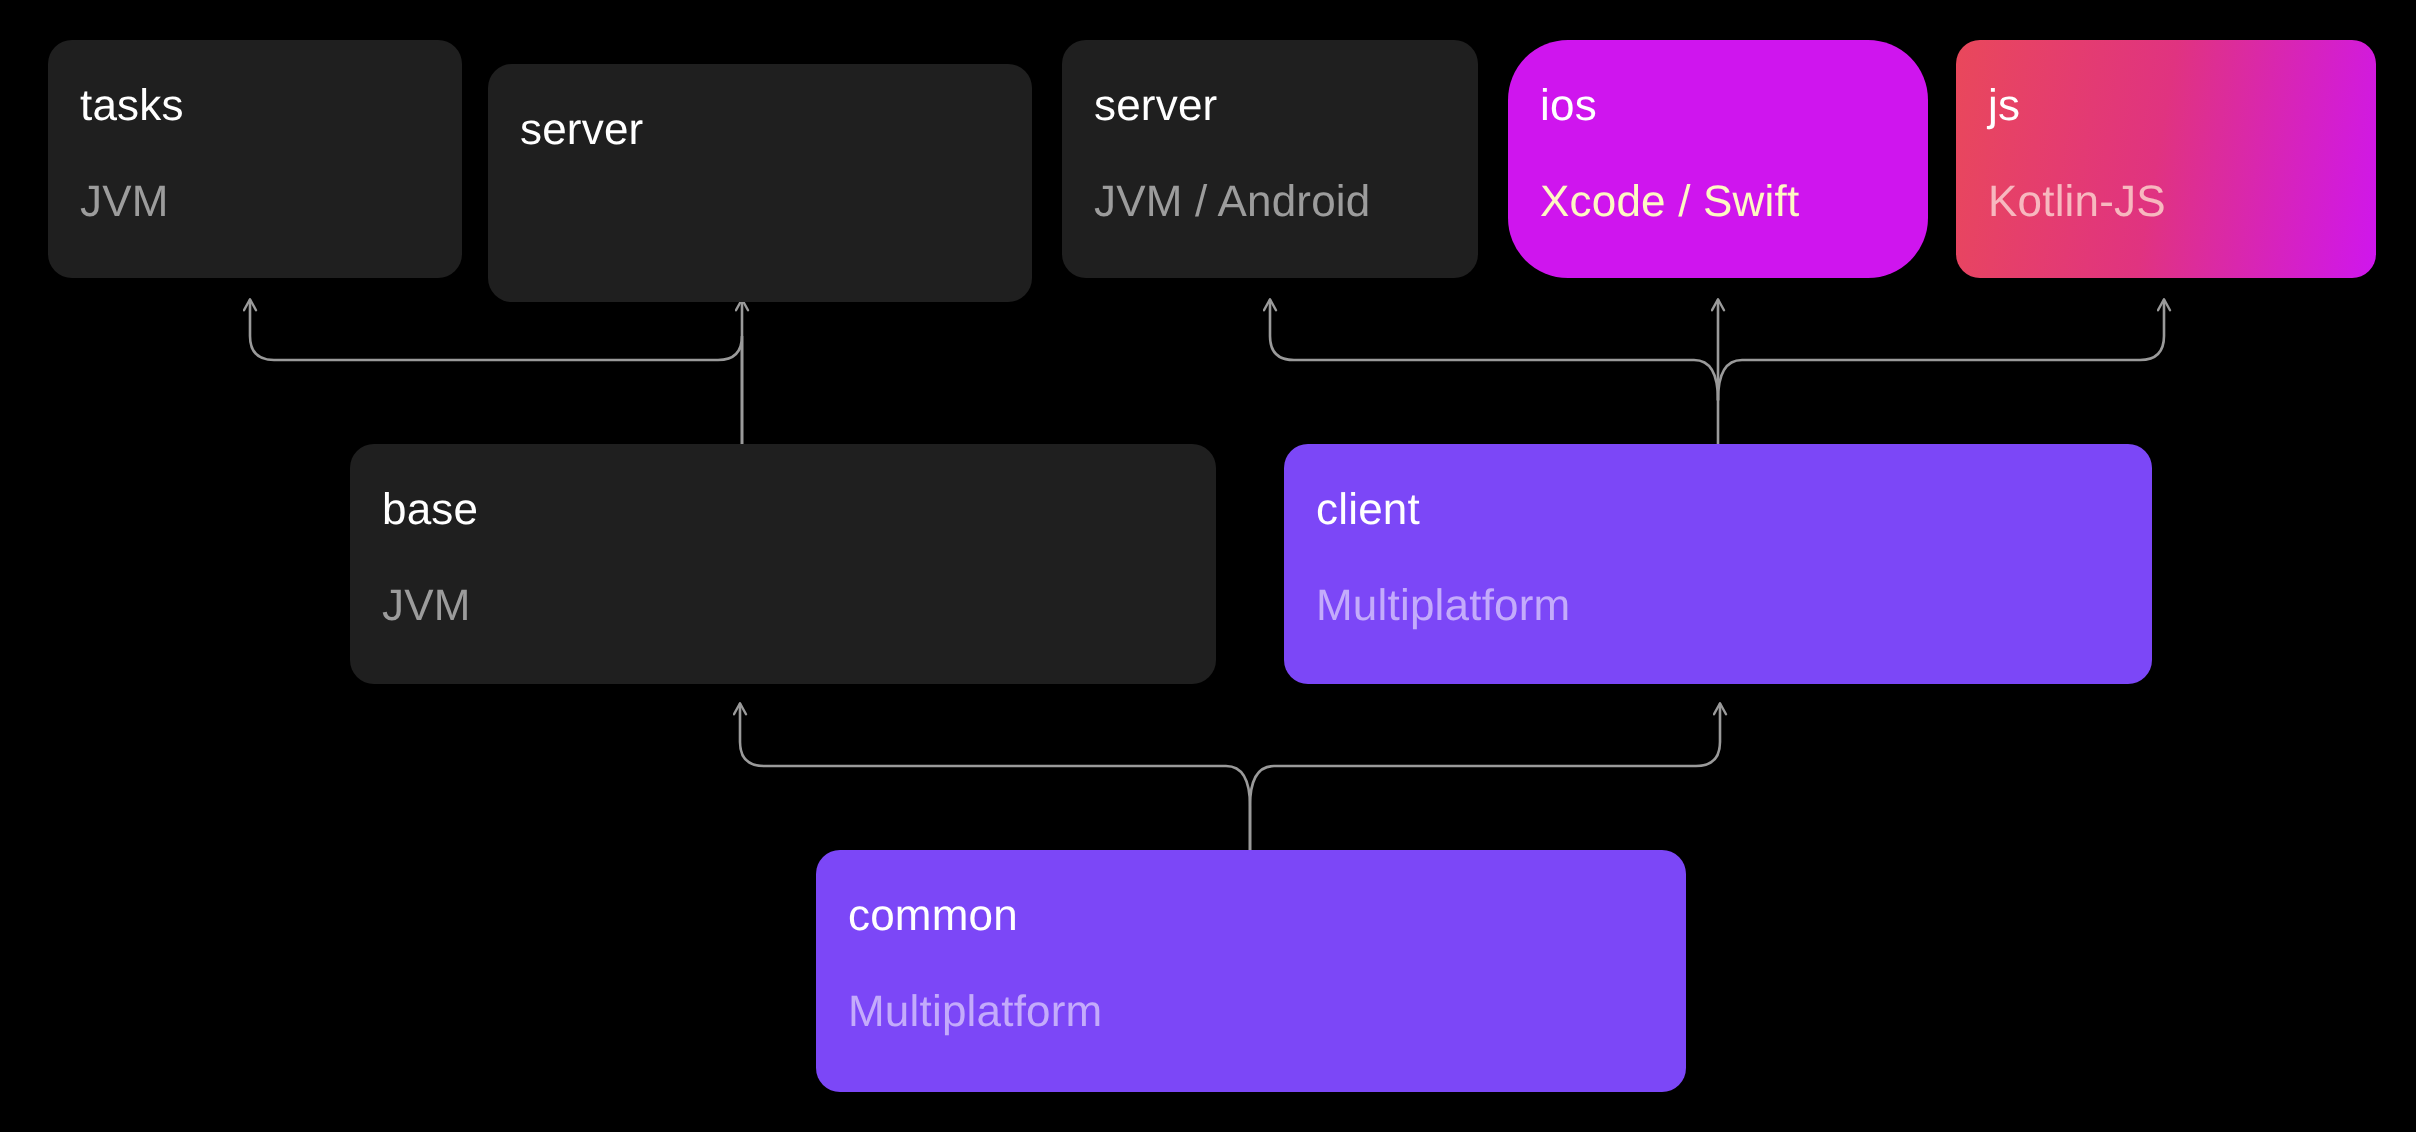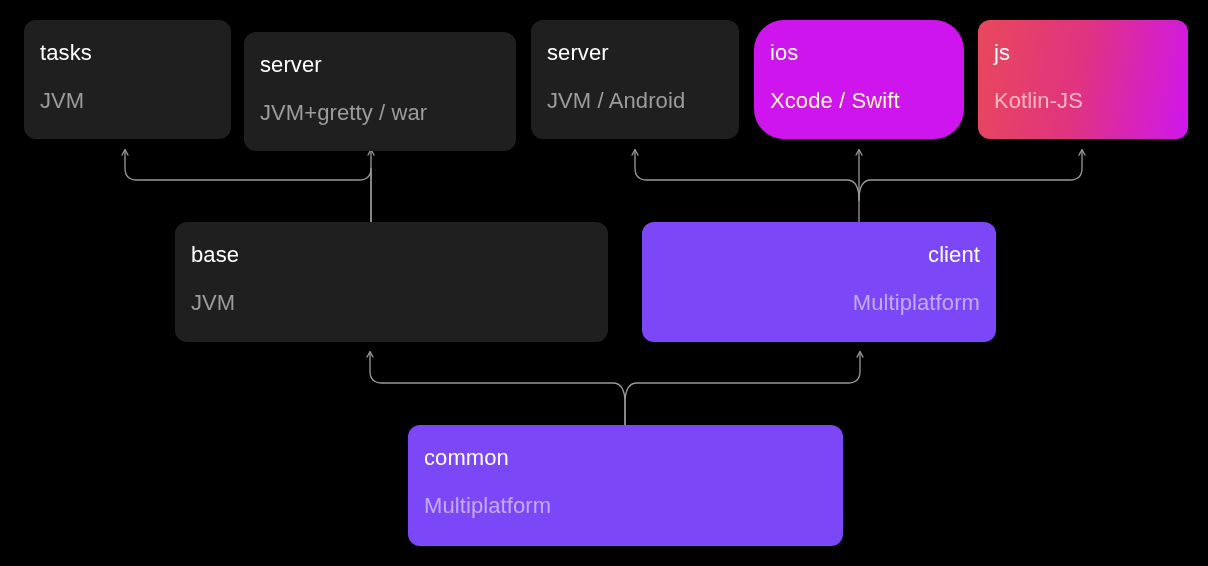--- a/index.html
+++ b/index.html
@@ -110,21 +110,20 @@
     </g>
   </svg>
 
   <div class="node dark" style="left:24px; top:20px; width:207px; height:119px;">
     <span class="title">tasks</span>
     <span class="subtitle">JVM</span>
   </div>
 
   <div class="node dark" style="left:244px; top:32px; width:272px; height:119px;">
     <span class="title">server</span>
-    <span class="subtitle">JVM+gretty / war</span>
   </div>
 
   <div class="node dark" style="left:531px; top:20px; width:208px; height:119px;">
     <span class="title">server</span>
     <span class="subtitle">JVM / Android</span>
   </div>
 
   <div class="node magenta" style="left:754px; top:20px; width:210px; height:119px;border-radius:30px;">
     <span class="title">ios</span>
     <span class="subtitle">Xcode / Swift</span>
@@ -133,21 +132,21 @@
   <div class="node gradient" style="left:978px; top:20px; width:210px; height:119px;">
     <span class="title">js</span>
     <span class="subtitle">Kotlin-JS</span>
   </div>
 
   <div class="node dark" style="left:175px; top:222px; width:433px; height:120px;">
     <span class="title">base</span>
     <span class="subtitle">JVM</span>
   </div>
 
-  <div class="node purple" style="left:642px; top:222px; width:354px; height:120px;text-align:right;">
+  <div class="node purple" style="left:642px; top:222px; width:434px; height:120px;">
     <span class="title">client</span>
     <span class="subtitle">Multiplatform</span>
   </div>
 
   <div class="node purple" style="left:408px; top:425px; width:435px; height:121px;">
     <span class="title">common</span>
     <span class="subtitle">Multiplatform</span>
   </div>
 
 </div>

